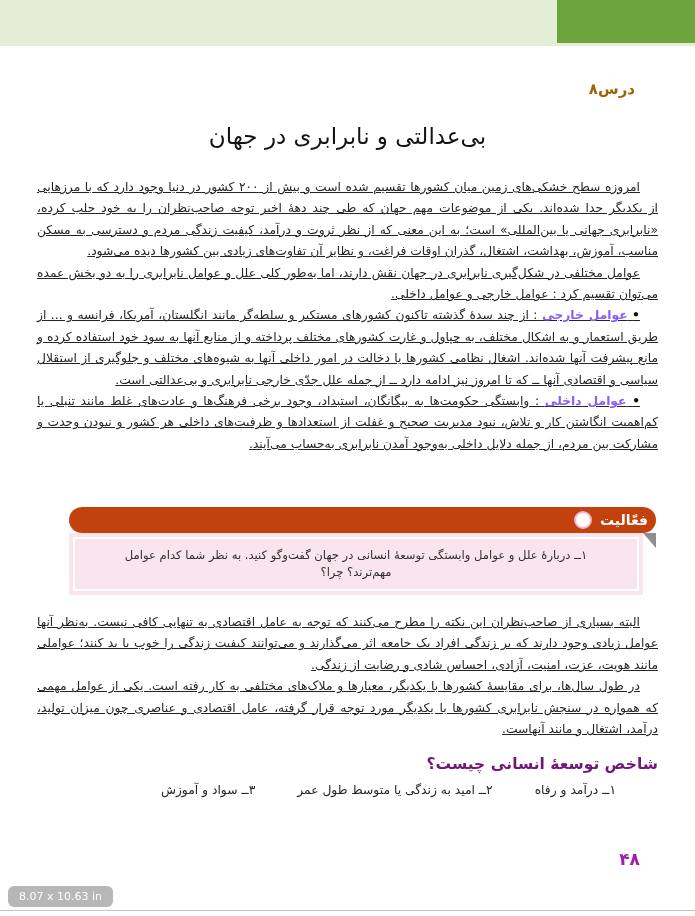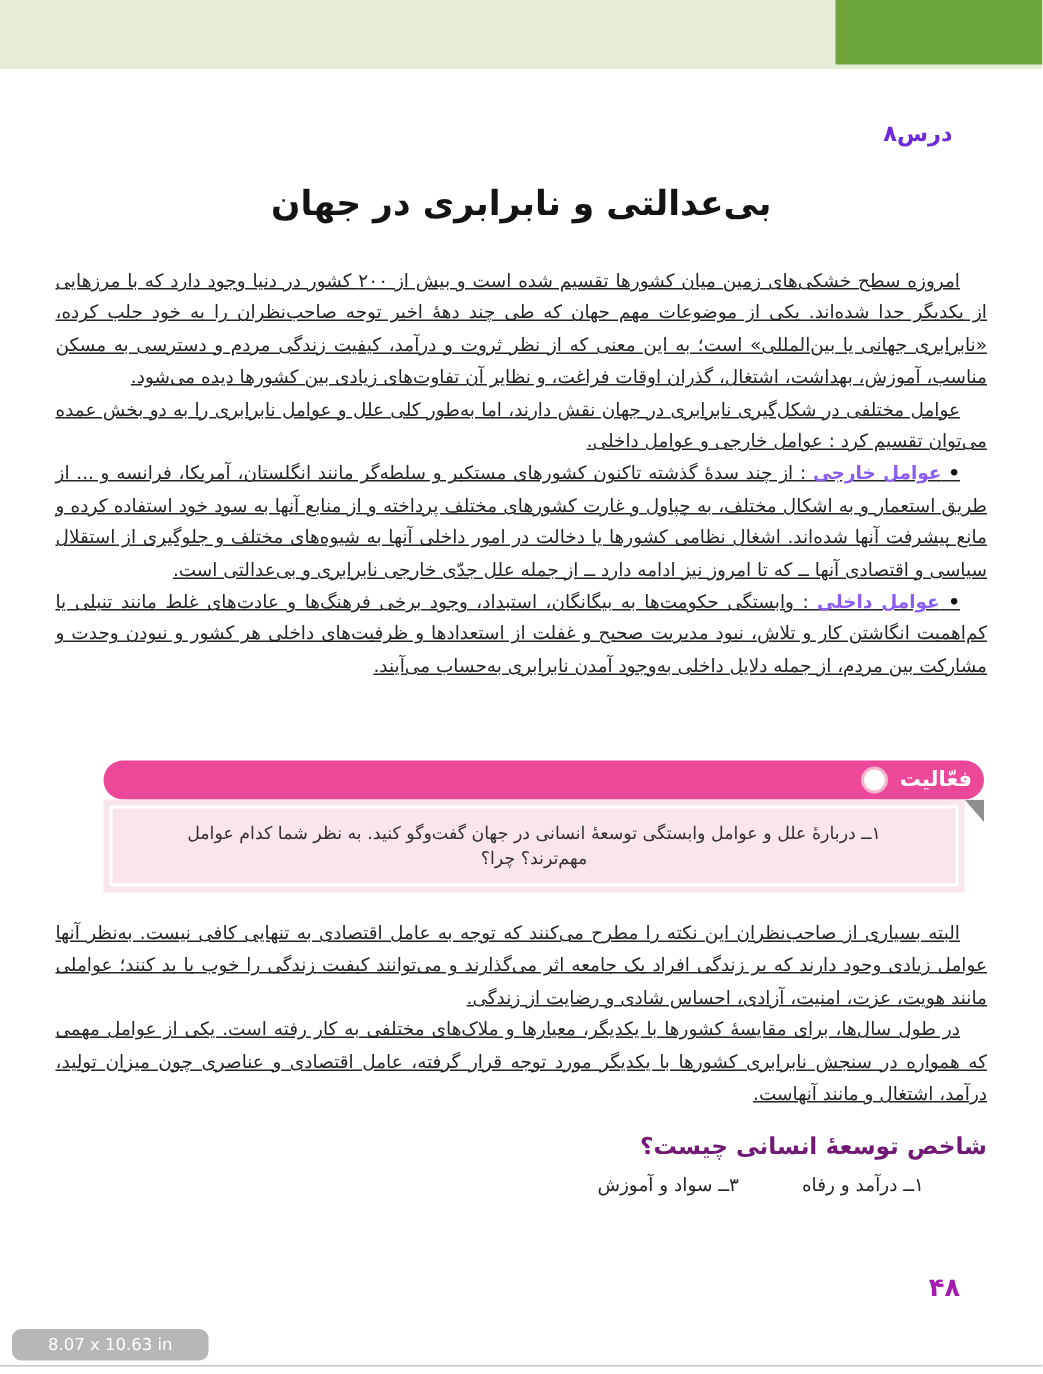--- a/index.html
+++ b/index.html
@@ -4,53 +4,53 @@
 <style>
   html,body{margin:0;padding:0;}
   body{
     width:695px;height:916px;position:relative;background:#ffffff;
     font-family:"DejaVu Sans", sans-serif;direction:rtl;overflow:hidden;
     color:#222;
   }
   
   .header-band{position:absolute;top:0;left:0;width:695px;height:46px;background:#e4eed6;}
   .header-accent{position:absolute;top:0;left:557px;width:138px;height:43px;background:#6ea43c;}
-  .lesson-label{position:absolute;top:80px;right:60px;font-size:15px;font-weight:bold;color:#6d28d9;}
+  .lesson-label{position:absolute;top:80px;right:60px;font-size:15px;font-weight:bold;color:#a16207;}
   .main-title{position:absolute;top:108px;left:0;width:695px;text-align:center;
-    font-size:23px;font-weight:bold;color:#141414;letter-spacing:0;}
+    font-size:23px;font-weight:normal;color:#141414;letter-spacing:0;}
   
   .flowblock{position:absolute;right:37px;width:621px;font-size:12.3px;line-height:21.4px;
     text-align:justify;color:#252525;}
   .flowblock p{margin:0;text-indent:18px;text-decoration:underline;}
   .content-a{top:177px;}
   .content-b{top:612px;}
   .content-c{top:776px;}
   .kw{color:#8b5cf6;font-weight:bold;}
   .bullet{color:#111;font-weight:bold;}
   
-  .activity-bar{position:absolute;top:507px;right:39px;width:587px;height:26px;background:#ec4899;
+  .activity-bar{position:absolute;top:507px;right:39px;width:587px;height:26px;background:#c2410c;
     display:flex;align-items:center;gap:8px;padding:0;box-sizing:border-box;border-radius:13px;}
   .activity-title{color:#ffffff;font-size:14px;font-weight:bold;margin-right:8px;}
   .activity-circle{width:18px;height:18px;border-radius:50%;background:#ffffff;
     border:2px solid #f5b3cc;box-sizing:border-box;flex:0 0 auto;}
   .activity-fold{position:absolute;top:533px;right:39px;width:13px;height:15px;background:#8f8f8f;
     clip-path:polygon(0 0,100% 0,100% 100%);}
   .activity-box{position:absolute;top:533px;right:52px;width:574px;height:62px;background:#fae5ee;}
   .activity-inner{position:absolute;inset:4px;border:2px solid #ffffff;
     display:flex;align-items:center;justify-content:center;}
   .activity-item{font-size:11.6px;color:#33302e;text-align:center;padding:0 28px;line-height:17px;}
   
   .section-heading{position:absolute;top:745px;right:37px;font-size:15.5px;font-weight:bold;color:#701a75;margin-top:10px;}
   
   .hdi-list{display:flex;gap:42px;margin-top:4px;margin-right:42px;}
   .hdi-list span{white-space:nowrap;text-indent:0;}
   
   .page-number{position:absolute;top:849px;right:55px;font-size:17px;font-weight:bold;color:#a21caf;}
   .size-badge{position:absolute;left:8px;top:886px;background:#b7b7b7;color:#ffffff;
-    font-size:11px;line-height:15px;padding:3px 24px;border-radius:6px;direction:ltr;}
+    font-size:11px;line-height:15px;padding:3px 11px;border-radius:6px;direction:ltr;}
   .bottom-divider{position:absolute;top:910px;left:0;width:695px;height:1px;background:#c4c4c4;}
 </style>
 </head>
 <body>
 
 <div class="header-band"></div>
 <div class="header-accent"></div>
 <div class="lesson-label">درس۸</div>
 <h1 class="main-title">بی‌عدالتی و نابرابری در جهان</h1>
 
@@ -74,19 +74,20 @@
 
 <div class="flowblock content-b">
   <p>البته بسیاری از صاحب‌نظران این نکته را مطرح می‌کنند که توجه به عامل اقتصادی به تنهایی کافی نیست. به‌نظر آنها عوامل زیادی وجود دارند که بر زندگی افراد یک جامعه اثر می‌گذارند و می‌توانند کیفیت زندگی را خوب یا بد کنند؛ عواملی مانند هویت، عزت، امنیت، آزادی، احساس شادی و رضایت از زندگی.</p>
   <p>در طول سال‌ها، برای مقایسۀ کشورها با یکدیگر، معیارها و ملاک‌های مختلفی به کار رفته است. یکی از عوامل مهمی که همواره در سنجش نابرابری کشورها با یکدیگر مورد توجه قرار گرفته، عامل اقتصادی و عناصری چون میزان تولید، درآمد، اشتغال و مانند آنهاست.</p>
 </div>
 
 <h2 class="section-heading">شاخص توسعهٔ انسانی چیست؟</h2>
 <div class="flowblock content-c">
   <div class="hdi-list">
     <span>۱ــ درآمد و رفاه</span>
+    <span>۲ــ امید به زندگی یا متوسط طول عمر</span>
     <span>۳ــ سواد و آموزش</span>
   </div>
 </div>
 
 <div class="page-number">۴۸</div>
 <div class="size-badge">8.07 x 10.63 in</div>
 <div class="bottom-divider"></div>
 
 </body></html>

